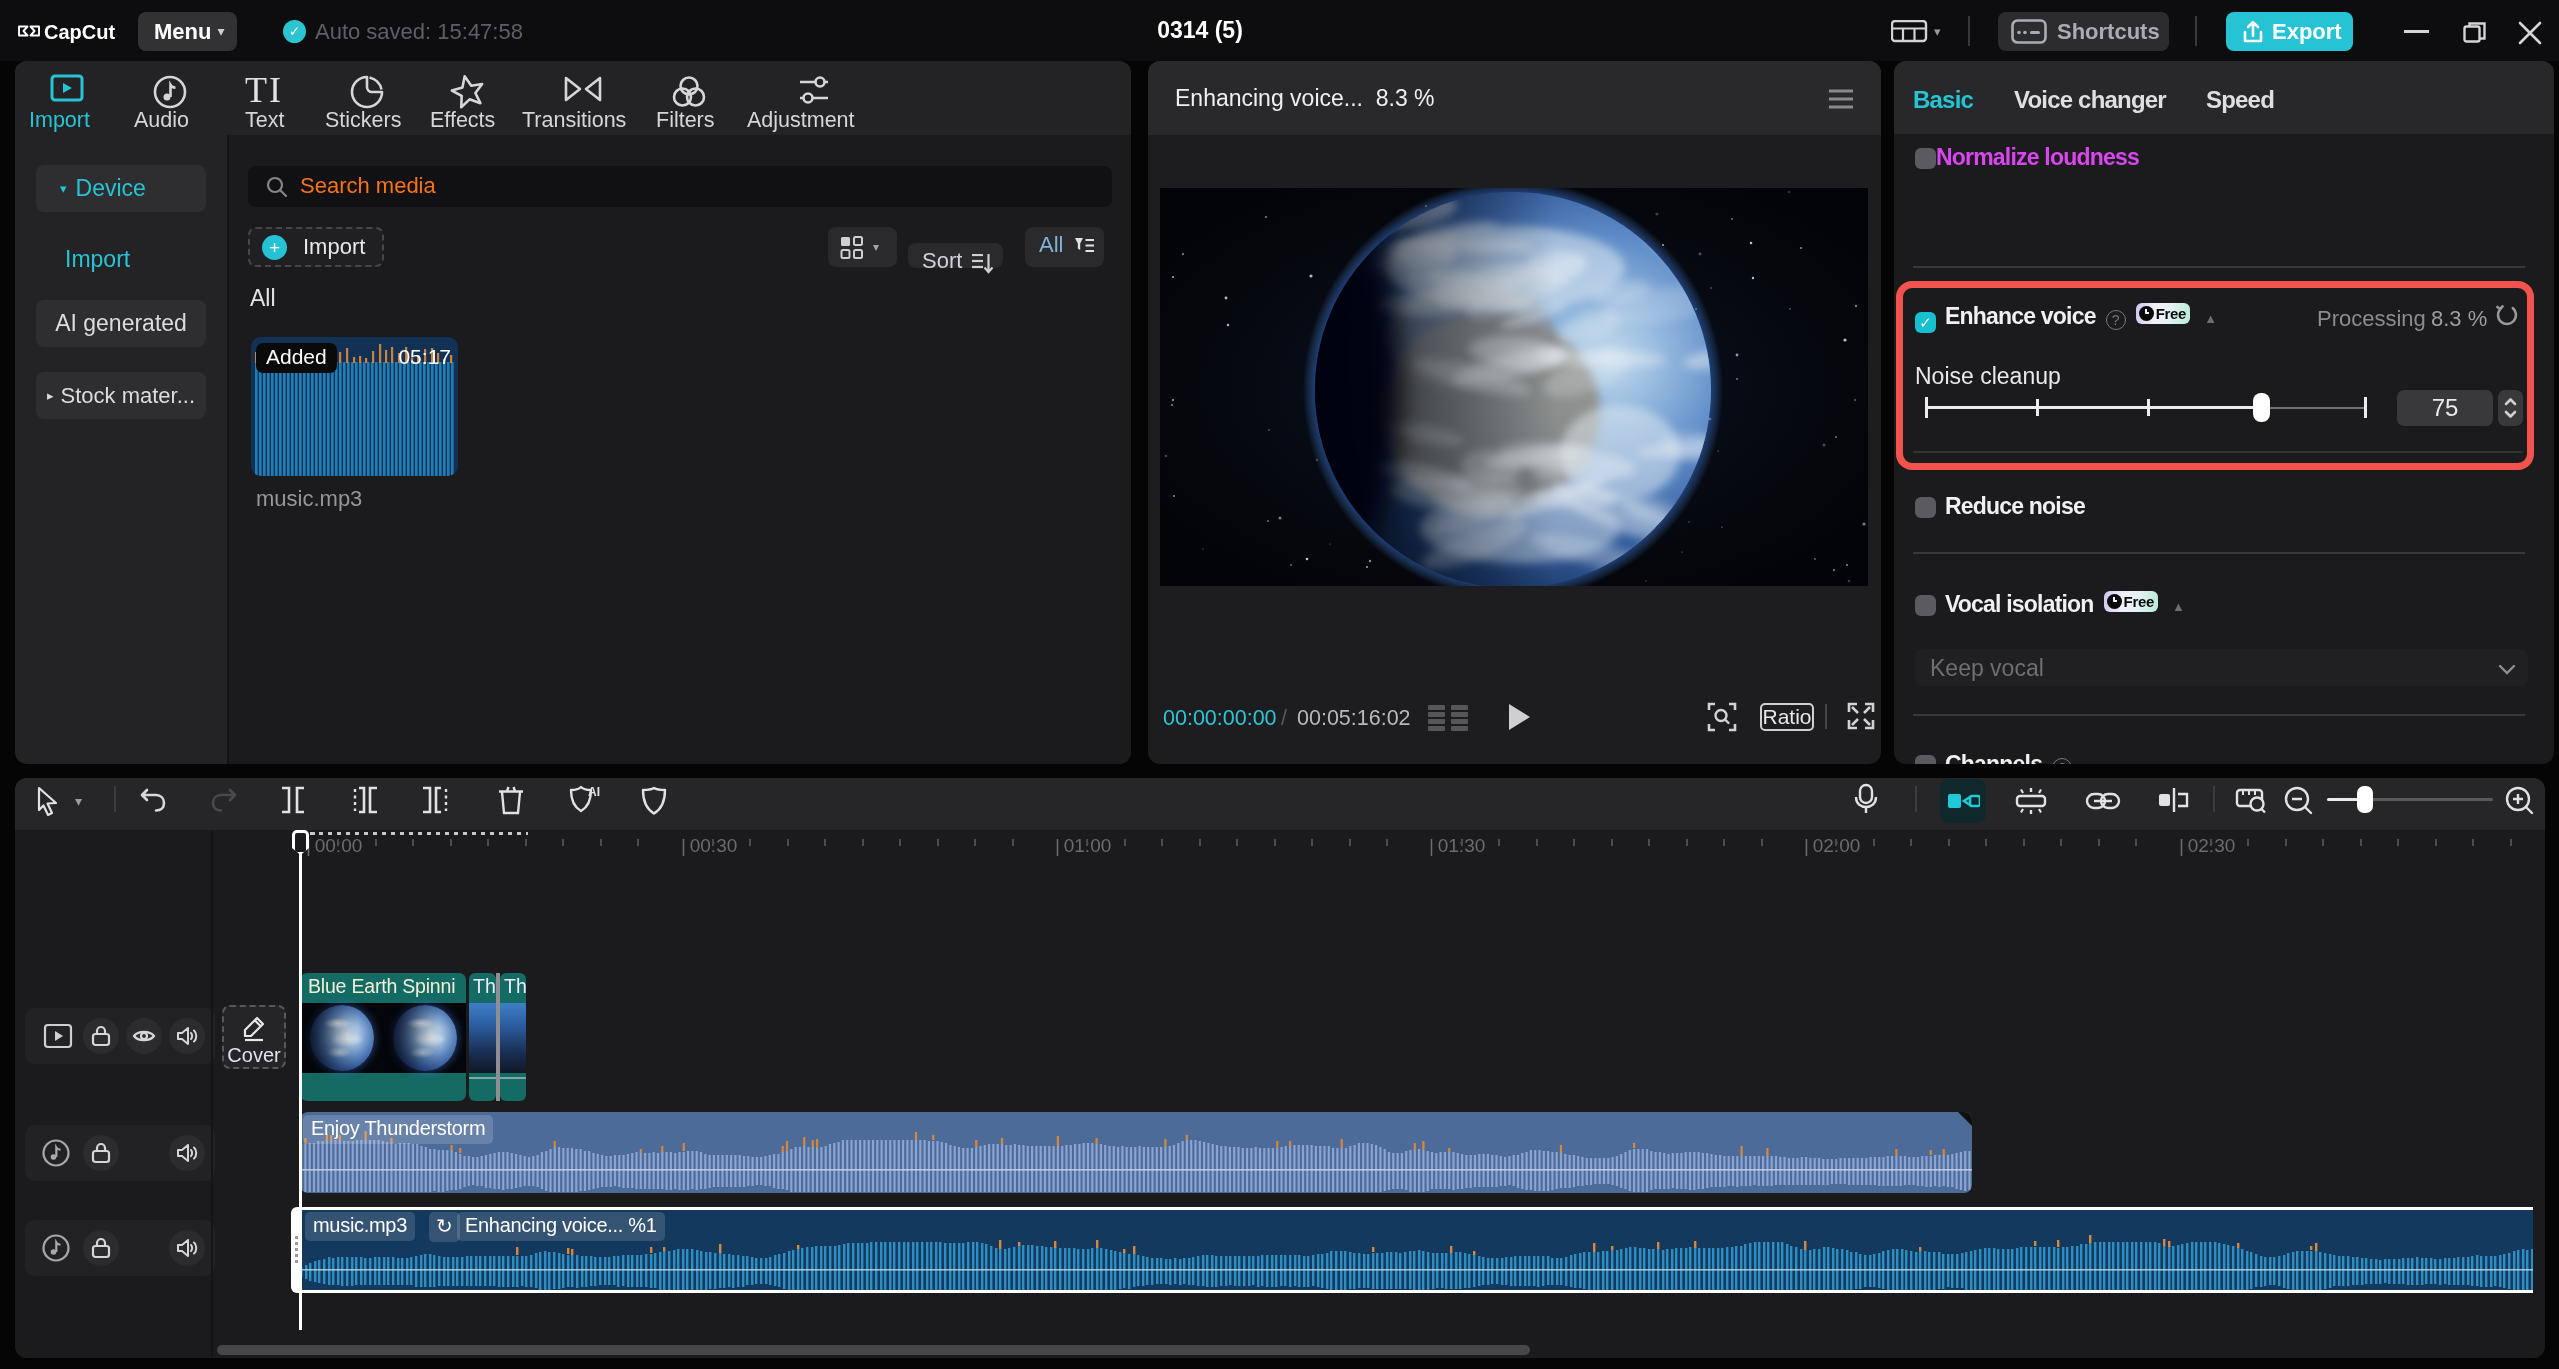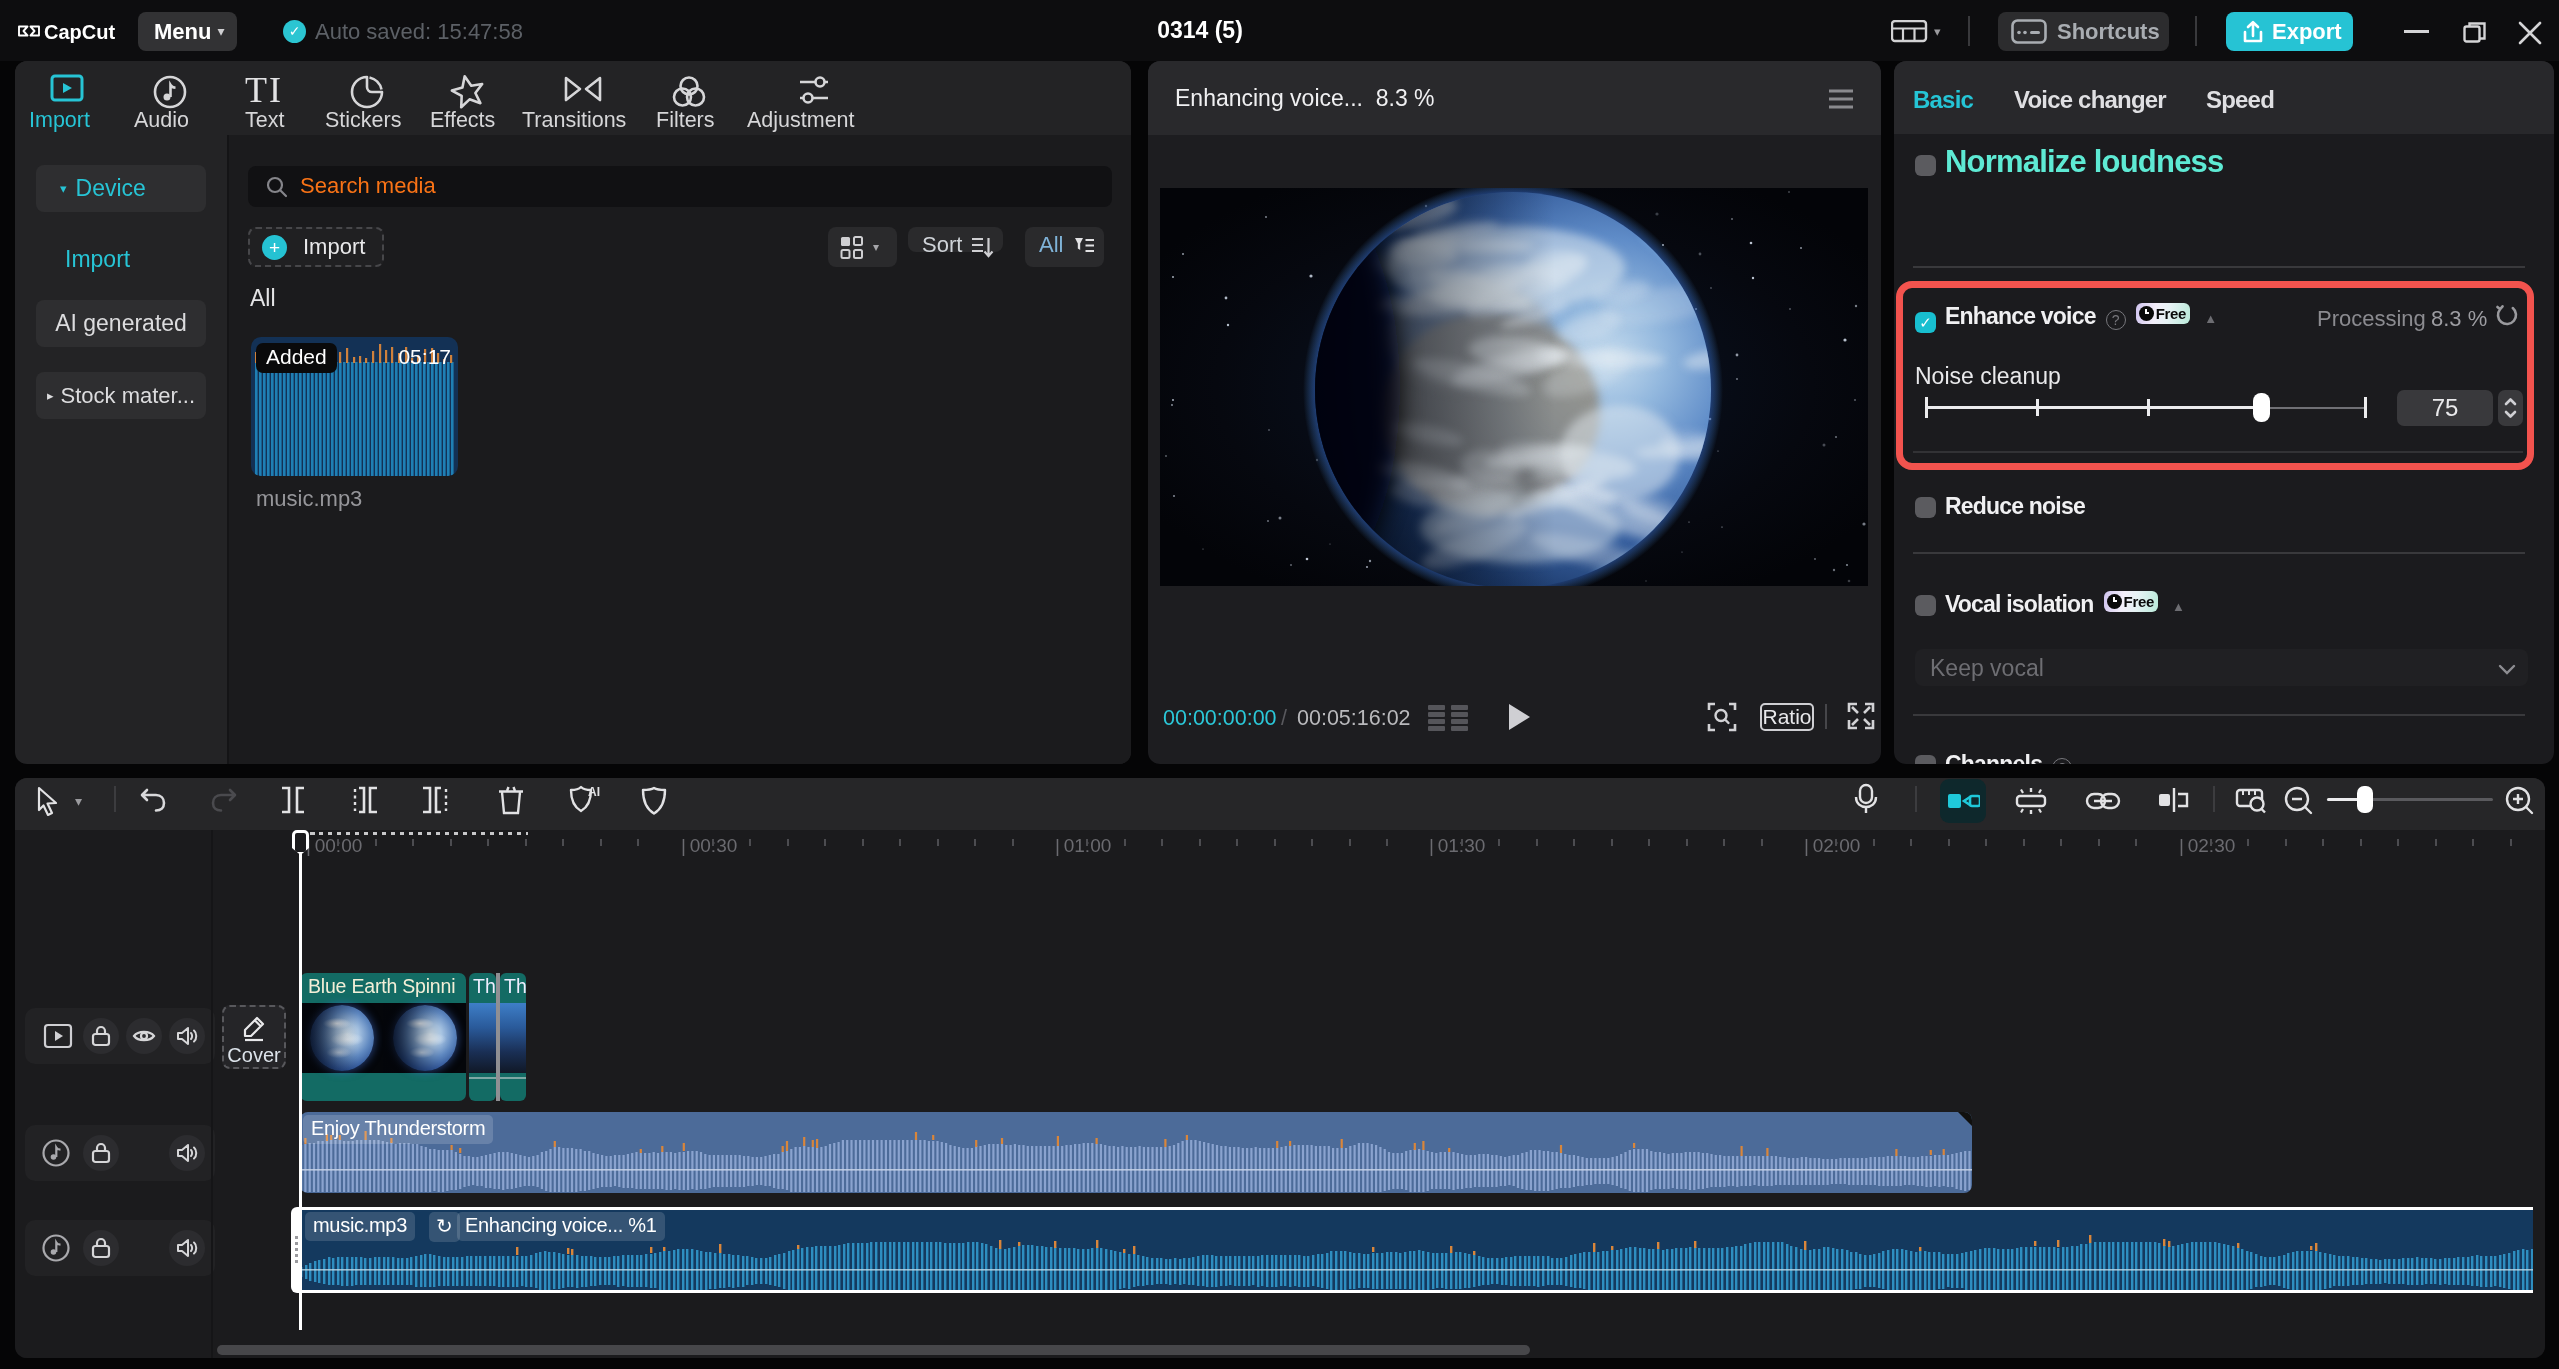--- a/index.html
+++ b/index.html
@@ -114,21 +114,21 @@
   </div>
   <div class="abs" style="left:813px;top:166px;width:69px;height:40px;background:#2a2a2c;border-radius:8px;">
     <span class="abs" style="left:12px;top:9px;"><svg width="23" height="23" viewBox="0 0 23 23" fill="none">
             <rect x="1" y="1" width="9" height="9" rx="1.5" fill="#cfcfd2"></rect>
             <rect x="14" y="1" width="8" height="8" rx="1.5" stroke="#cfcfd2" stroke-width="2"></rect>
             <rect x="1.5" y="14" width="8" height="8" rx="1.5" stroke="#cfcfd2" stroke-width="2"></rect>
             <rect x="14" y="14" width="8" height="8" rx="1.5" stroke="#cfcfd2" stroke-width="2"></rect>
           </svg></span>
     <span class="abs" style="left:45px;top:13px;color:#a5a5a9;font-size:12px;">▾</span>
   </div>
-  <div class="abs" style="left:893px;top:166px;width:95px;height:25px;background:#2a2a2c;border-radius:8px;">
+  <div class="abs" style="left:893px;top:182px;width:95px;height:25px;background:#2a2a2c;border-radius:8px;">
     <span class="abs" style="left:14px;top:5px;font-size:22px;color:#cfd3d8;">Sort</span>
     <span class="abs" style="left:62px;top:8px;"><svg width="24" height="24" viewBox="0 0 24 24" fill="none">
             <line x1="2" y1="4" x2="13" y2="4" stroke="#cfcfd2" stroke-width="2.2"></line>
             <line x1="2" y1="10" x2="13" y2="10" stroke="#cfcfd2" stroke-width="2.2"></line>
             <line x1="2" y1="16" x2="13" y2="16" stroke="#cfcfd2" stroke-width="2.2"></line>
             <path d="M18.5 3 L18.5 20 M14.5 16.5 L18.5 21 L22.5 16.5" stroke="#cfcfd2" stroke-width="2.2" fill="none"></path>
           </svg></span>
   </div>
   <div class="abs" style="left:1010px;top:166px;width:79px;height:40px;background:#2a2a2c;border-radius:8px;">
     <span class="abs" style="left:14px;top:5px;font-size:22px;color:#7fb3d8;">All</span>
@@ -458,21 +458,21 @@
   </div>
 </div>
 
 <div class="panel" style="left:1894px;top:61px;width:660px;height:703px;background:#1b1b1e;padding-left:15px;">
   <div class="abs" style="left:0;top:0;width:660px;height:73px;background:#28282b;">
     <span class="abs" style="left:19px;top:25px;font-size:24px;font-weight:bold;letter-spacing:-0.8px;color:#25c5d6;">Basic</span>
     <span class="abs" style="left:120px;top:25px;font-size:24px;font-weight:bold;letter-spacing:-0.8px;color:#dfdfe2;">Voice changer</span>
     <span class="abs" style="left:312px;top:25px;font-size:24px;font-weight:bold;letter-spacing:-0.8px;color:#dfdfe2;">Speed</span>
   </div>
 
-  <div class="abs" style="left:21px;top:85px;"><span style="display:inline-block;width:21px;height:21px;border-radius:6px;background:#5b5b5f;vertical-align:-2px;"></span><span style="margin-left:9px;font-size:31px;font-weight:bold;letter-spacing:-0.8px;color:#5eead4;position:relative;top:-2px;">Normalize loudness</span></div>
+  <div class="abs" style="left:21px;top:85px;"><span style="display:inline-block;width:21px;height:21px;border-radius:6px;background:#5b5b5f;vertical-align:-2px;"></span><span style="font-size:23px;font-weight:bold;letter-spacing:-0.8px;color:#d946ef;position:relative;top:-2px;">Normalize loudness</span></div>
   <div class="abs" style="left:19px;top:205px;width:612px;height:1.5px;background:#39393c;"></div>
 
   <div class="abs" style="left:2px;top:220px;width:638px;height:189px;border:7px solid #f3534e;border-radius:16px;"></div>
 
   <div class="abs" style="left:21px;top:242px;"><span style="display:inline-block;width:21px;height:21px;border-radius:6px;background:#18bfd0;vertical-align:-2px;text-align:center;color:#fff;font-size:15px;line-height:21px;">✓</span><span style="margin-left:9px;font-size:23px;font-weight:bold;letter-spacing:-0.8px;color:#f0f0f2;position:relative;top:-2px;">Enhance voice</span><span style="display:inline-block;margin-left:10px;width:20px;height:20px;border:1.8px solid #77777c;border-radius:50%;color:#77777c;font-size:14px;text-align:center;line-height:19px;vertical-align:1px;">?</span><span style="display:inline-block;vertical-align:2px;margin-left:10px;width:54px;height:21px;border-radius:6px;background:linear-gradient(100deg,#cfc3ee 0%,#f3eefa 35%,#e6f2f4 60%,#b9ead9 100%);position:relative;"><span style="position:absolute;left:3px;top:3px;width:15px;height:15px;border-radius:50%;background:#0a0a0a;"></span><span style="position:absolute;left:9.5px;top:6px;width:1.7px;height:5px;background:#fff;"></span><span style="position:absolute;left:9.5px;top:9.3px;width:4px;height:1.7px;background:#fff;"></span><span style="position:absolute;left:20px;top:1.5px;font-size:15px;font-weight:bold;color:#0a0a0a;letter-spacing:-0.3px;">Free</span></span>
     <span style="margin-left:10px;color:#6d6d72;font-size:13px;vertical-align:3px;">▲</span>
   </div>
   <div class="abs" style="left:423px;top:245px;font-size:22px;color:#8b8b90;">Processing</div>
   <div class="abs" style="left:537px;top:245px;font-size:22px;color:#9d9da2;">8.3 %</div>
   <div class="abs" style="left:600px;top:241px;"><svg width="26" height="26" viewBox="0 0 26 26" fill="none">

